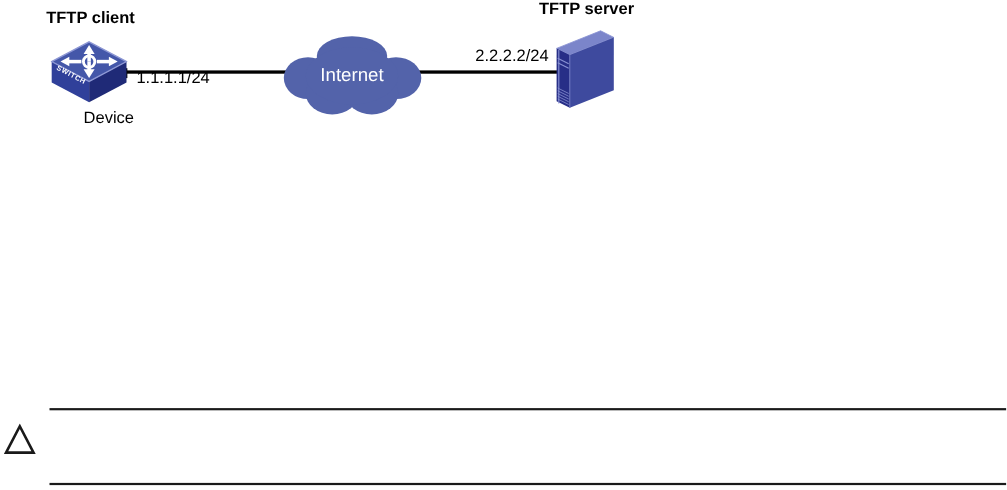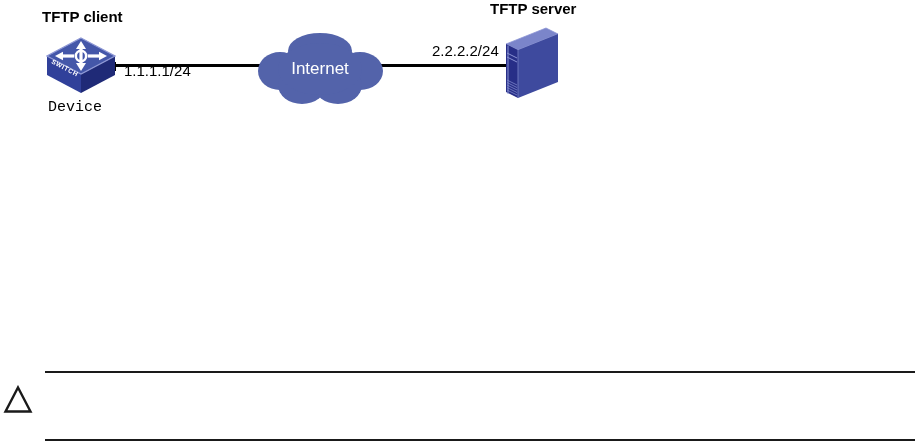--- a/index.html
+++ b/index.html
@@ -76,21 +76,21 @@
       <polygon points="9,19 17,14.7 17,23.3"></polygon>
       <rect x="16" y="17.4" width="12" height="3.2"></rect>
       <polygon points="61,19 53,14.7 53,23.3"></polygon>
       <rect x="42" y="17.4" width="12" height="3.2"></rect>
       <circle cx="35" cy="19" r="5.2" fill="none" stroke="#ffffff" stroke-width="2.6"></circle>
     </g>
 
     <text class="switch-text" transform="translate(5,26) rotate(27.9)">SWITCH</text>
   </svg>
 
-  <div class="net-label" style="left:48px; top:100px;font-family:Liberation Mono, monospace;">Device</div>
+  <div class="net-label" style="left:76px; top:100px;">Device</div>
 
   <svg style="left:256px; top:31px;" width="128" height="75" viewBox="0 0 128 75">
     <g fill="#5363aa">
       <ellipse cx="64" cy="20" rx="32" ry="18"></ellipse>
       <ellipse cx="24" cy="40" rx="22" ry="19"></ellipse>
       <ellipse cx="104" cy="40" rx="23" ry="19"></ellipse>
       <ellipse cx="46" cy="54" rx="24" ry="19"></ellipse>
       <ellipse cx="82" cy="54" rx="24" ry="19"></ellipse>
       <ellipse cx="64" cy="38" rx="42" ry="26"></ellipse>
     </g>

